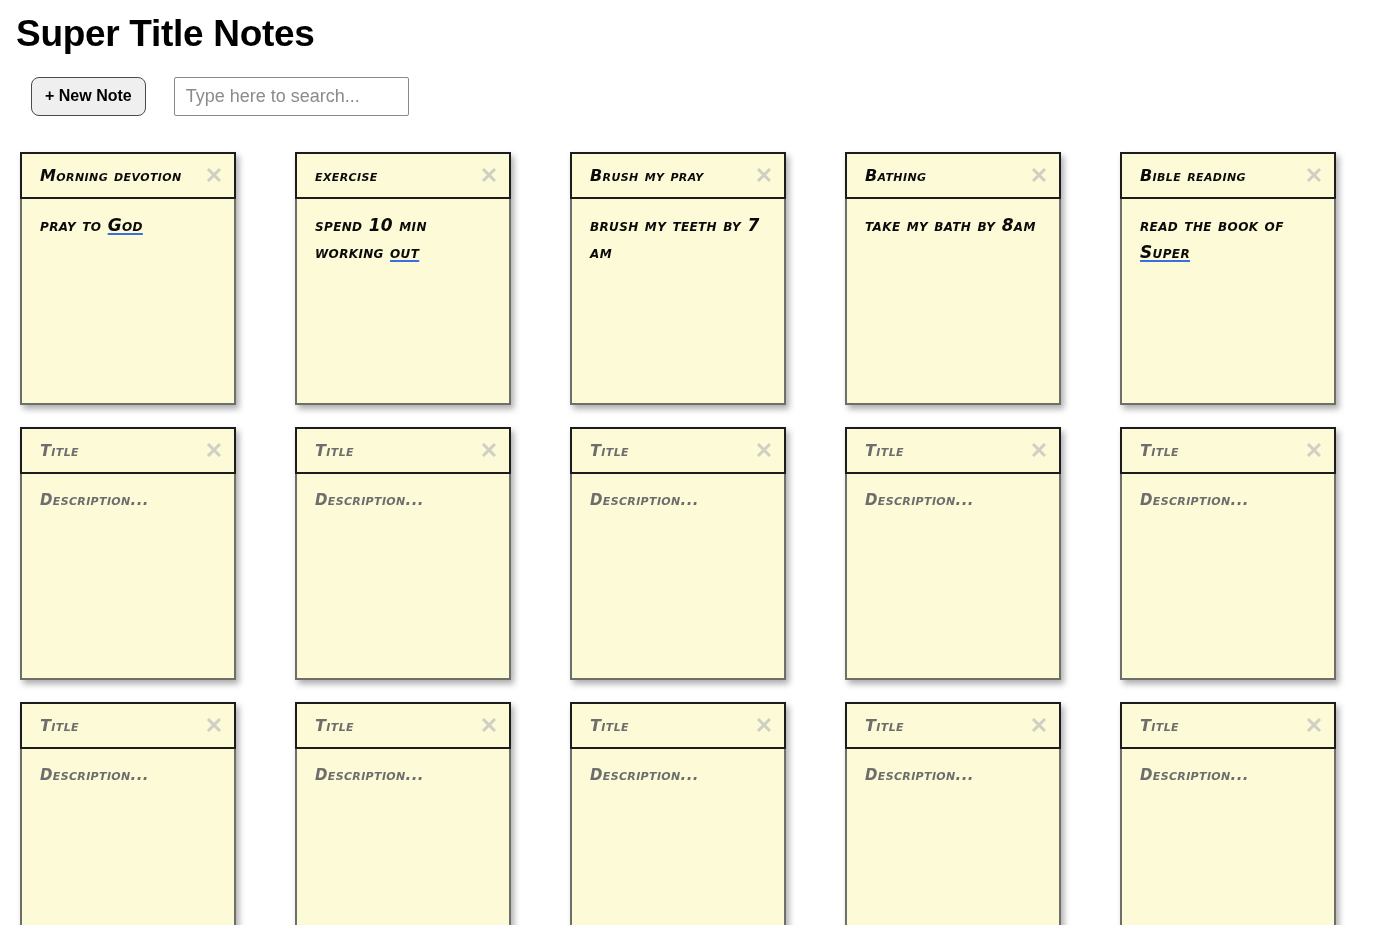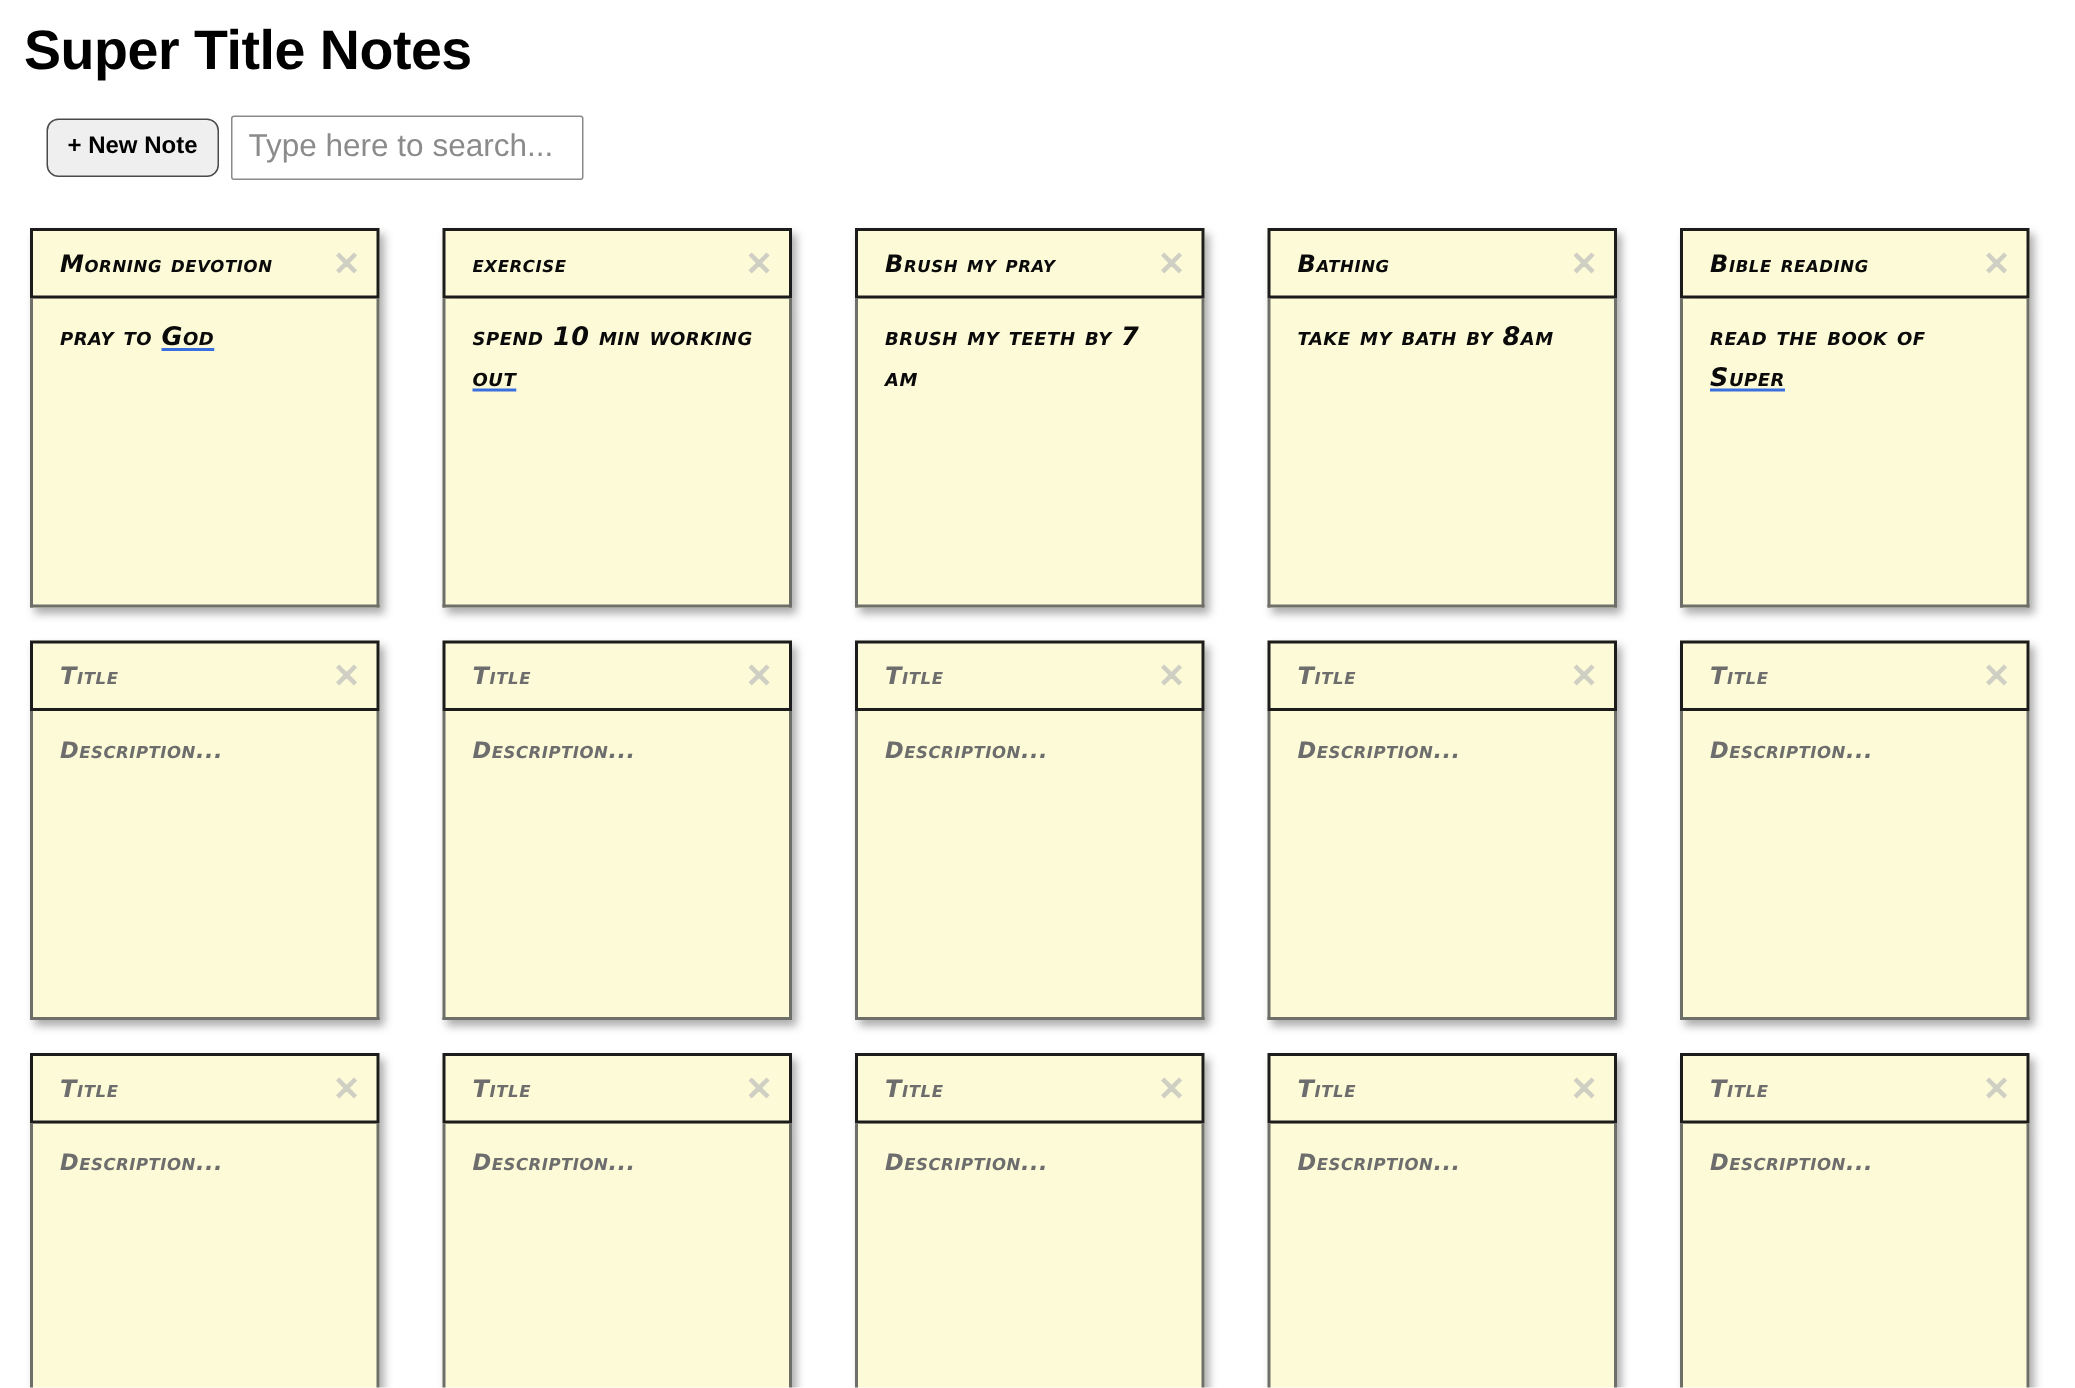--- a/index.html
+++ b/index.html
@@ -31,40 +31,40 @@
     font-size: 37px;
     font-weight: bold;
     line-height: 44px;
     color: #000000;
     letter-spacing: -0.3px;
   }
 
   .toolbar {
     display: flex;
     align-items: center;
-    gap: 8px;
+    gap: 28px;
     padding: 21px 0 0 31px;
   }
 
   .new-note-btn {
     font-family: "Liberation Sans", sans-serif;
     font-size: 16px;
     font-weight: bold;
     color: #000000;
     background: #efefef;
     border: 1px solid #4a4a4a;
     border-radius: 8px;
     padding: 9px 13px 10px 13px;
     line-height: 18px;
     cursor: pointer;
   }
 
   .search-input {
     font-family: "Liberation Sans", sans-serif;
-    font-size: 21px;
+    font-size: 18px;
     color: #7f1d1d;
     background: #ffffff;
     border: 1px solid #8a8a8a;
     border-radius: 2px;
     padding: 8px 10px 9px 11px;
     width: 235px;
     line-height: 20px;
     outline: none;
   }
   .search-input::placeholder {
@@ -78,21 +78,21 @@
     top: 152px;
     left: 20px;
     width: 1360px;
     display: grid;
     grid-template-columns: repeat(5, 248px);
     column-gap: 27px;
     row-gap: 22px;
   }
 
   .note {
-    width: 233px;
+    width: 216px;
     height: 253px;
     position: relative;
     filter: drop-shadow(3px 4px 3px rgba(0,0,0,0.32));
   }
 
   .note-header {
     position: relative;
     height: 47px;
     background: #fdfbd7;
     border: 2px solid #1c1c1c;

